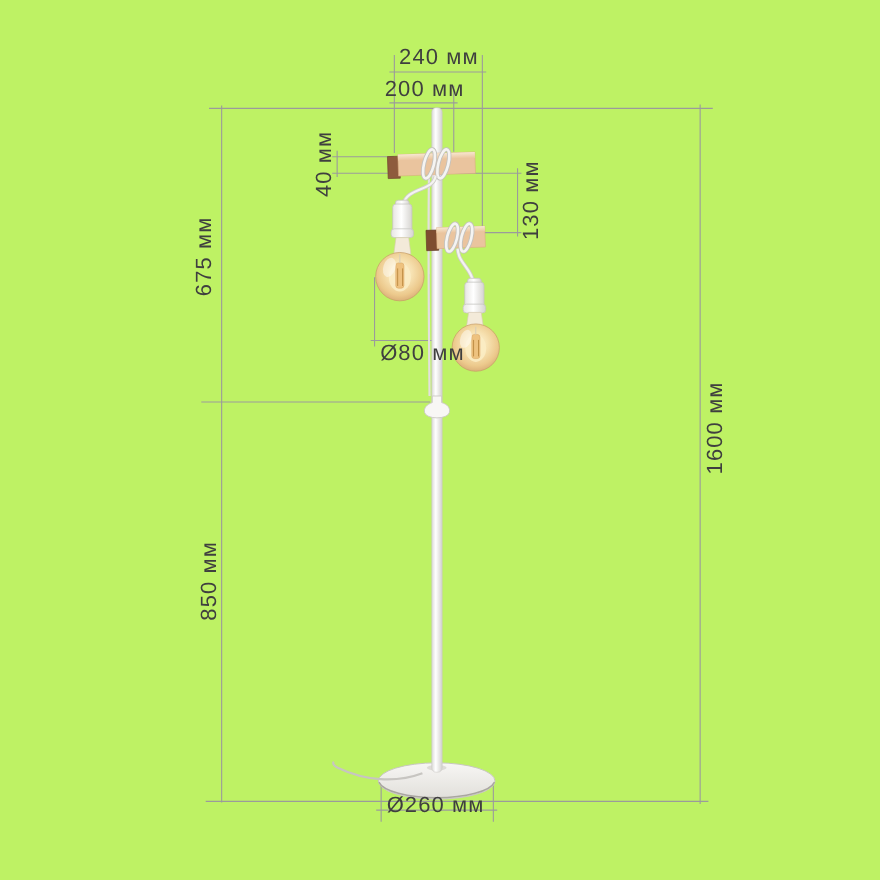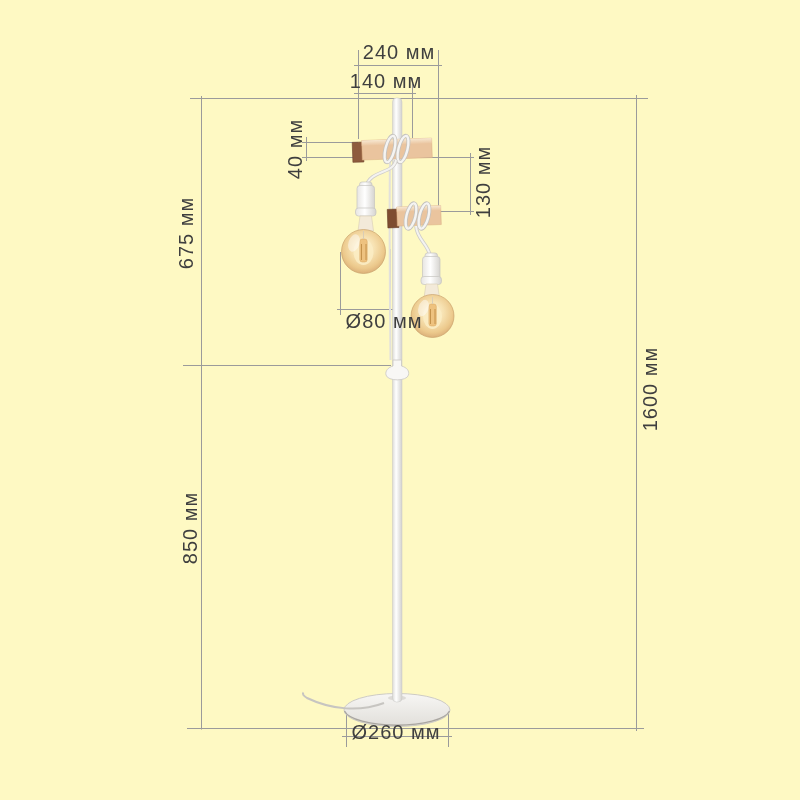--- a/index.html
+++ b/index.html
@@ -1,19 +1,19 @@
 <!DOCTYPE html>
 <html><head>
 <meta charset="utf-8">
 <style>
   html,body{margin:0;padding:0;background:#ffffff;}
   .stage{
     position:relative;
     width:800px;height:800px;
-    background:#fef9c3;
+    background:#bef264;
     overflow:hidden;
     font-family:"Liberation Sans", sans-serif;
   }
   .stage svg{position:absolute;left:0;top:0;}
   .lbl{
     position:absolute;
     transform:translate(-50%,-50%);
     font-size:20px;
     letter-spacing:1px;
     color:#3f3f3f;
@@ -164,21 +164,21 @@
         <ellipse cx="432.5" cy="316.5" rx="9.5" ry="12.5" fill="#fbecc3" opacity="0.9"></ellipse>
         <rect x="428.9" y="304" width="7.4" height="22" rx="2.5" fill="#eec27f" stroke="#d8a45f" stroke-width="0.5"></rect>
         <path d="M430.5 324 V309 M435 324 V309" stroke="#b9873f" stroke-width="0.8" fill="none"></path>
         <path d="M432.5 304 V297" stroke="#d9cdb6" stroke-width="1" fill="none"></path>
         <ellipse cx="423.5" cy="308" rx="5" ry="8.5" fill="#ffffff" opacity="0.45" transform="rotate(18 423.5 308)"></ellipse>
       </g>
     </g>
   </svg>
 
   <div class="lbl" style="left:399px; top:52px;">240 мм</div>
-  <div class="lbl" style="left:386px; top:81px;">140 мм</div>
+  <div class="lbl" style="left:386px; top:81px;">200 мм</div>
   <div class="lbl vert" style="left:295px; top:149px;">40 мм</div>
   <div class="lbl vert" style="left:483px; top:182px;">130 мм</div>
   <div class="lbl vert" style="left:186px; top:233px;">675 мм</div>
   <div class="lbl vert" style="left:190px; top:528px;">850 мм</div>
   <div class="lbl vert" style="left:650px; top:389px;">1600 мм</div>
   <div class="lbl" style="left:384px; top:321px;">Ø80 мм</div>
   <div class="lbl" style="left:396px; top:732px;">Ø260 мм</div>
 
 </div>
 

